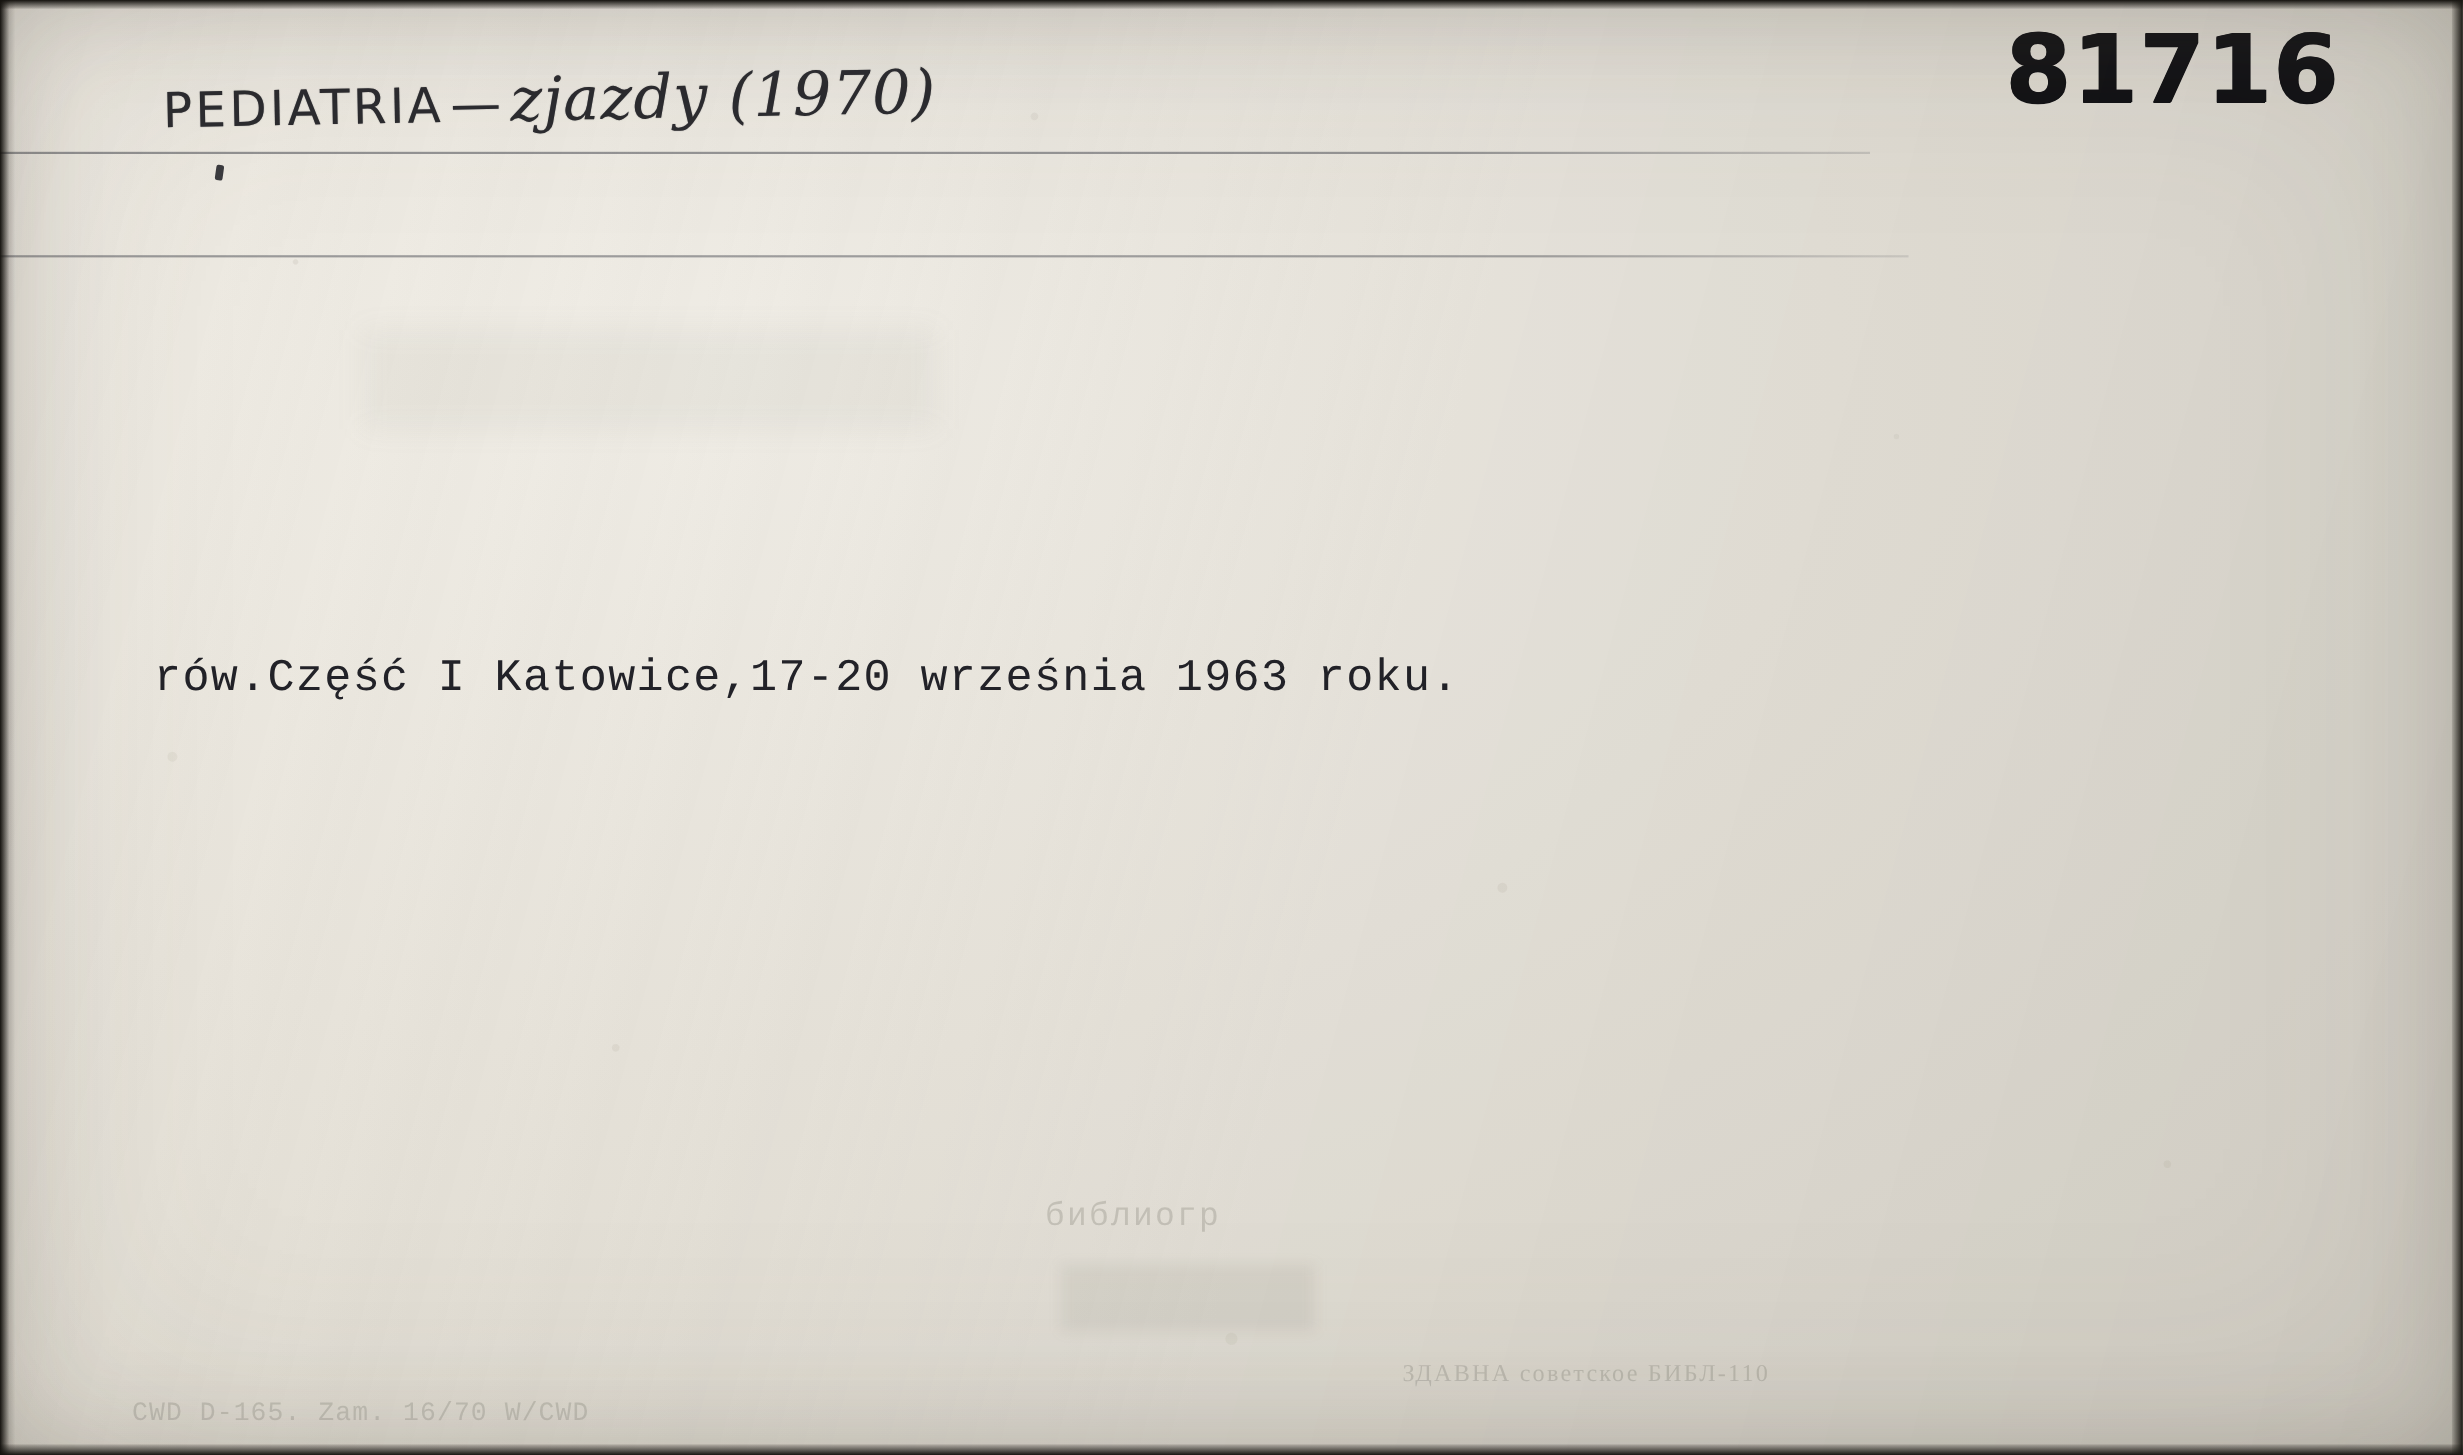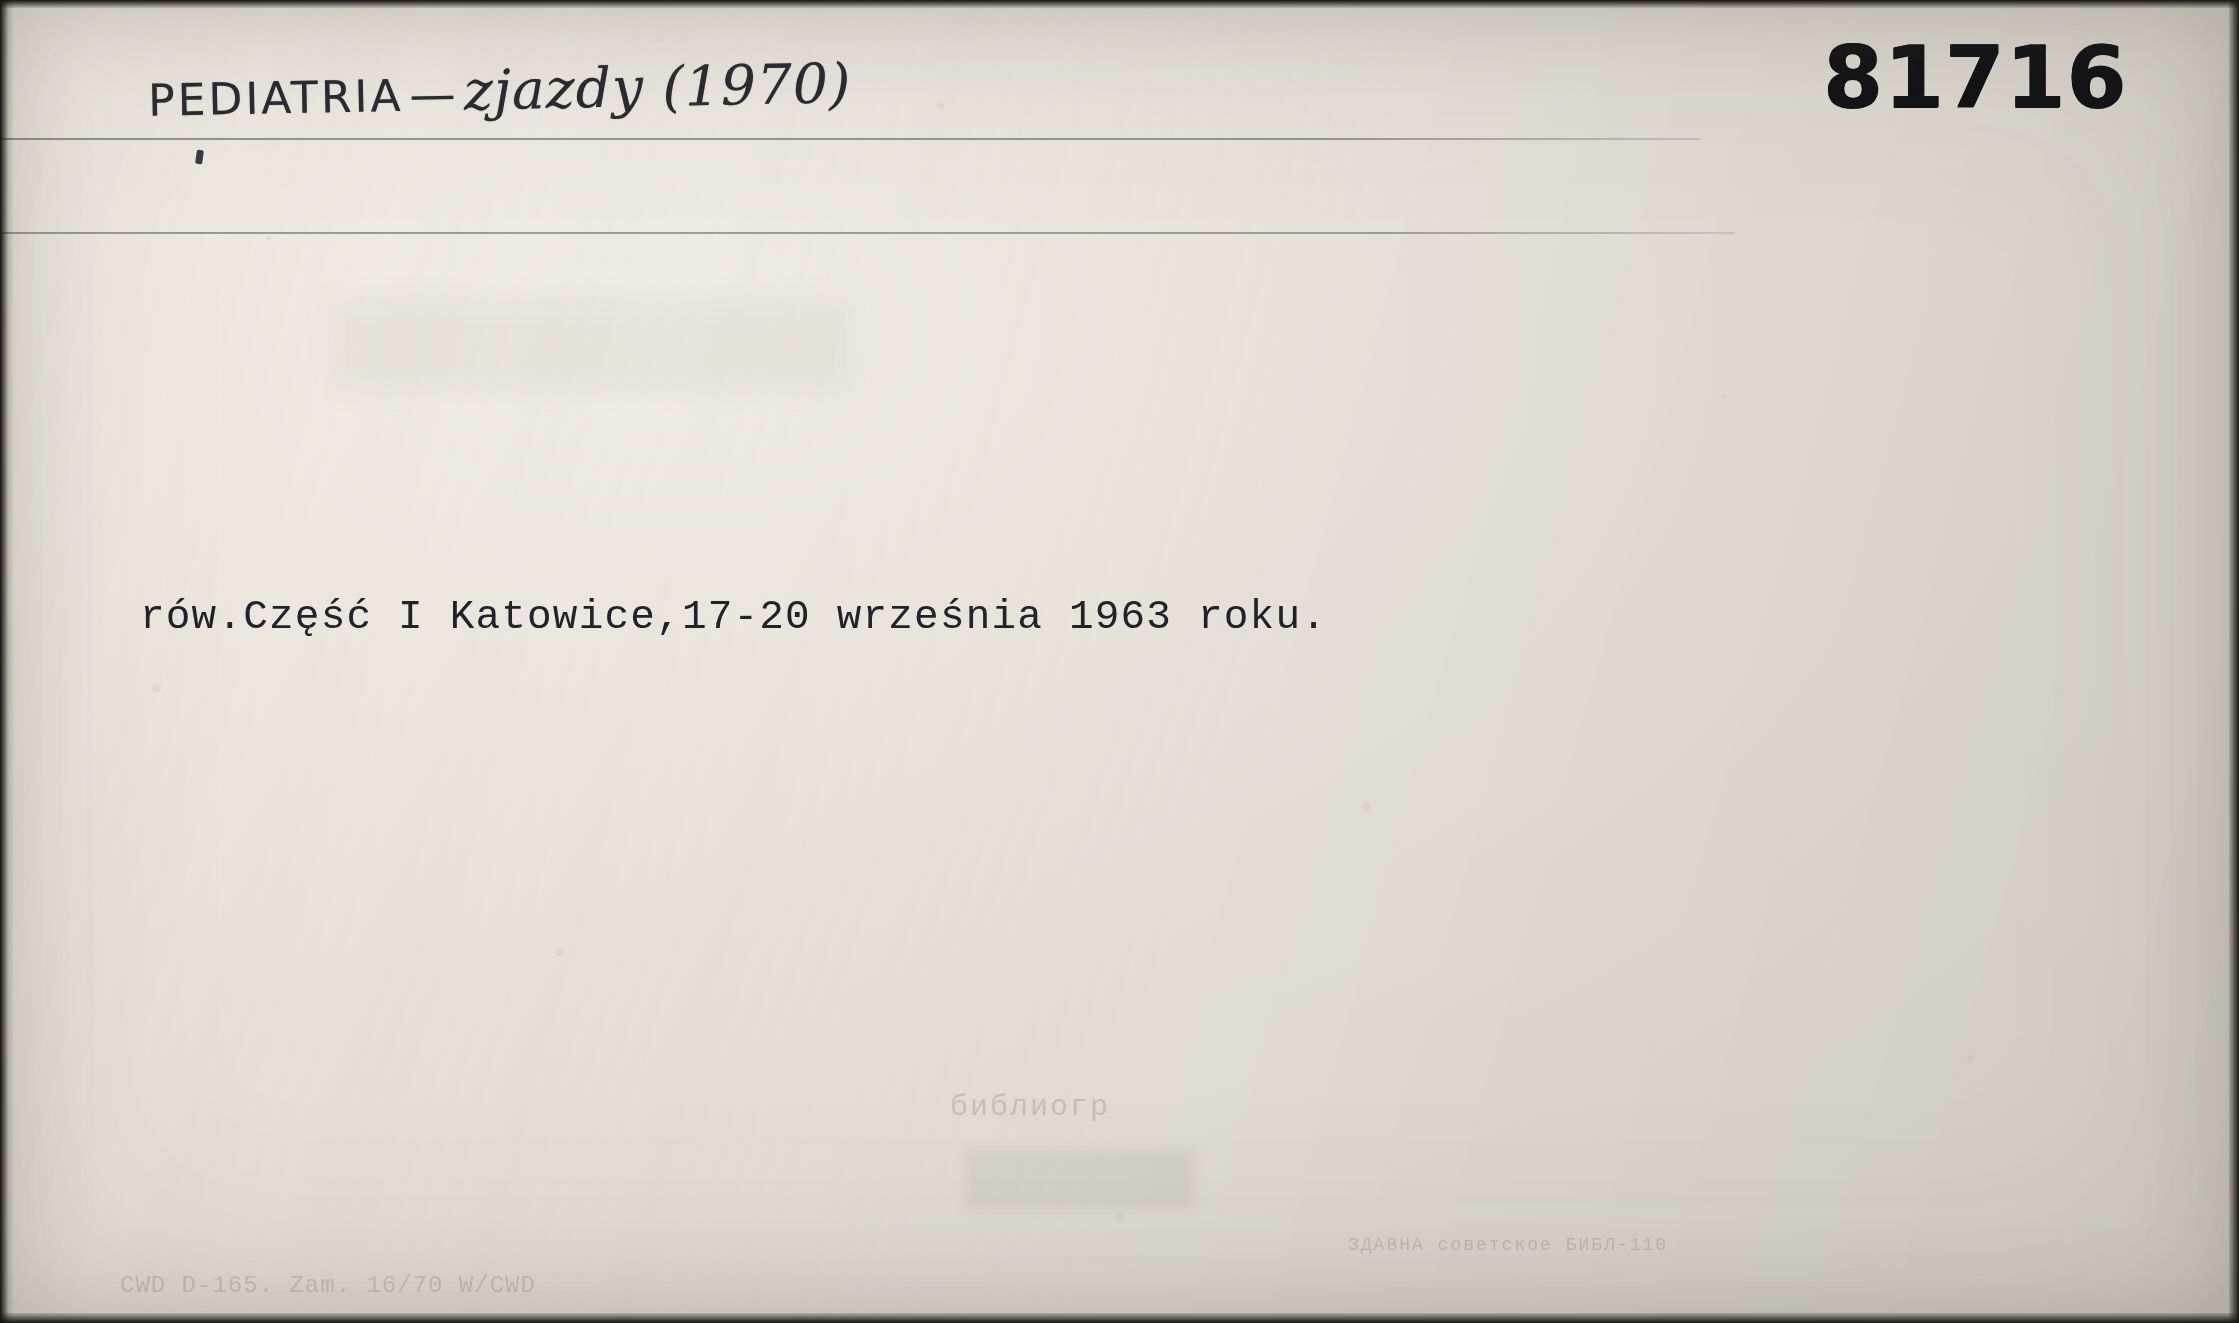--- a/index.html
+++ b/index.html
@@ -119,21 +119,20 @@
 
   
   #callnumbers {
     position: absolute;
     right: 112px;
     top: 22px;
     text-align: right;
     font-family: "DejaVu Sans", sans-serif;
     font-weight: bold;
     color: #131316;
-    margin-top: 13px;
   }
   #callnumbers .num {
     font-size: 86px;
     line-height: 0.98;
     letter-spacing: 1px;
     display: block;
     text-shadow: 1px 0 0 #131316, 0 1px 0 #131316;
   }
 
   
@@ -153,21 +152,21 @@
 
   
   .ghost {
     position: absolute;
     color: rgba(80,78,72,0.20);
     font-family: "Liberation Mono", monospace;
     white-space: nowrap;
     pointer-events: none;
   }
   #ghost-1 { left: 950px; top: 1090px; font-size: 30px; letter-spacing: 2px; }
-  #ghost-2 { left: 1348px; top: 1235px; font-size: 18px; letter-spacing: 2px; }
+  #ghost-2 { left: 1275px; top: 1235px; font-size: 22px; letter-spacing: 2px; font-family: Liberation Serif, serif; }
   #ghost-3 { left: 120px;  top: 1272px; font-size: 24px; letter-spacing: 1px; }
   #smudge-1 {
     position: absolute; left: 965px; top: 1150px; width: 230px; height: 60px;
     background: rgba(120,116,106,0.10);
     filter: blur(6px);
     pointer-events: none;
   }
   #smudge-2 {
     position: absolute; left: 330px; top: 300px; width: 520px; height: 90px;
     background: rgba(130,126,116,0.07);

